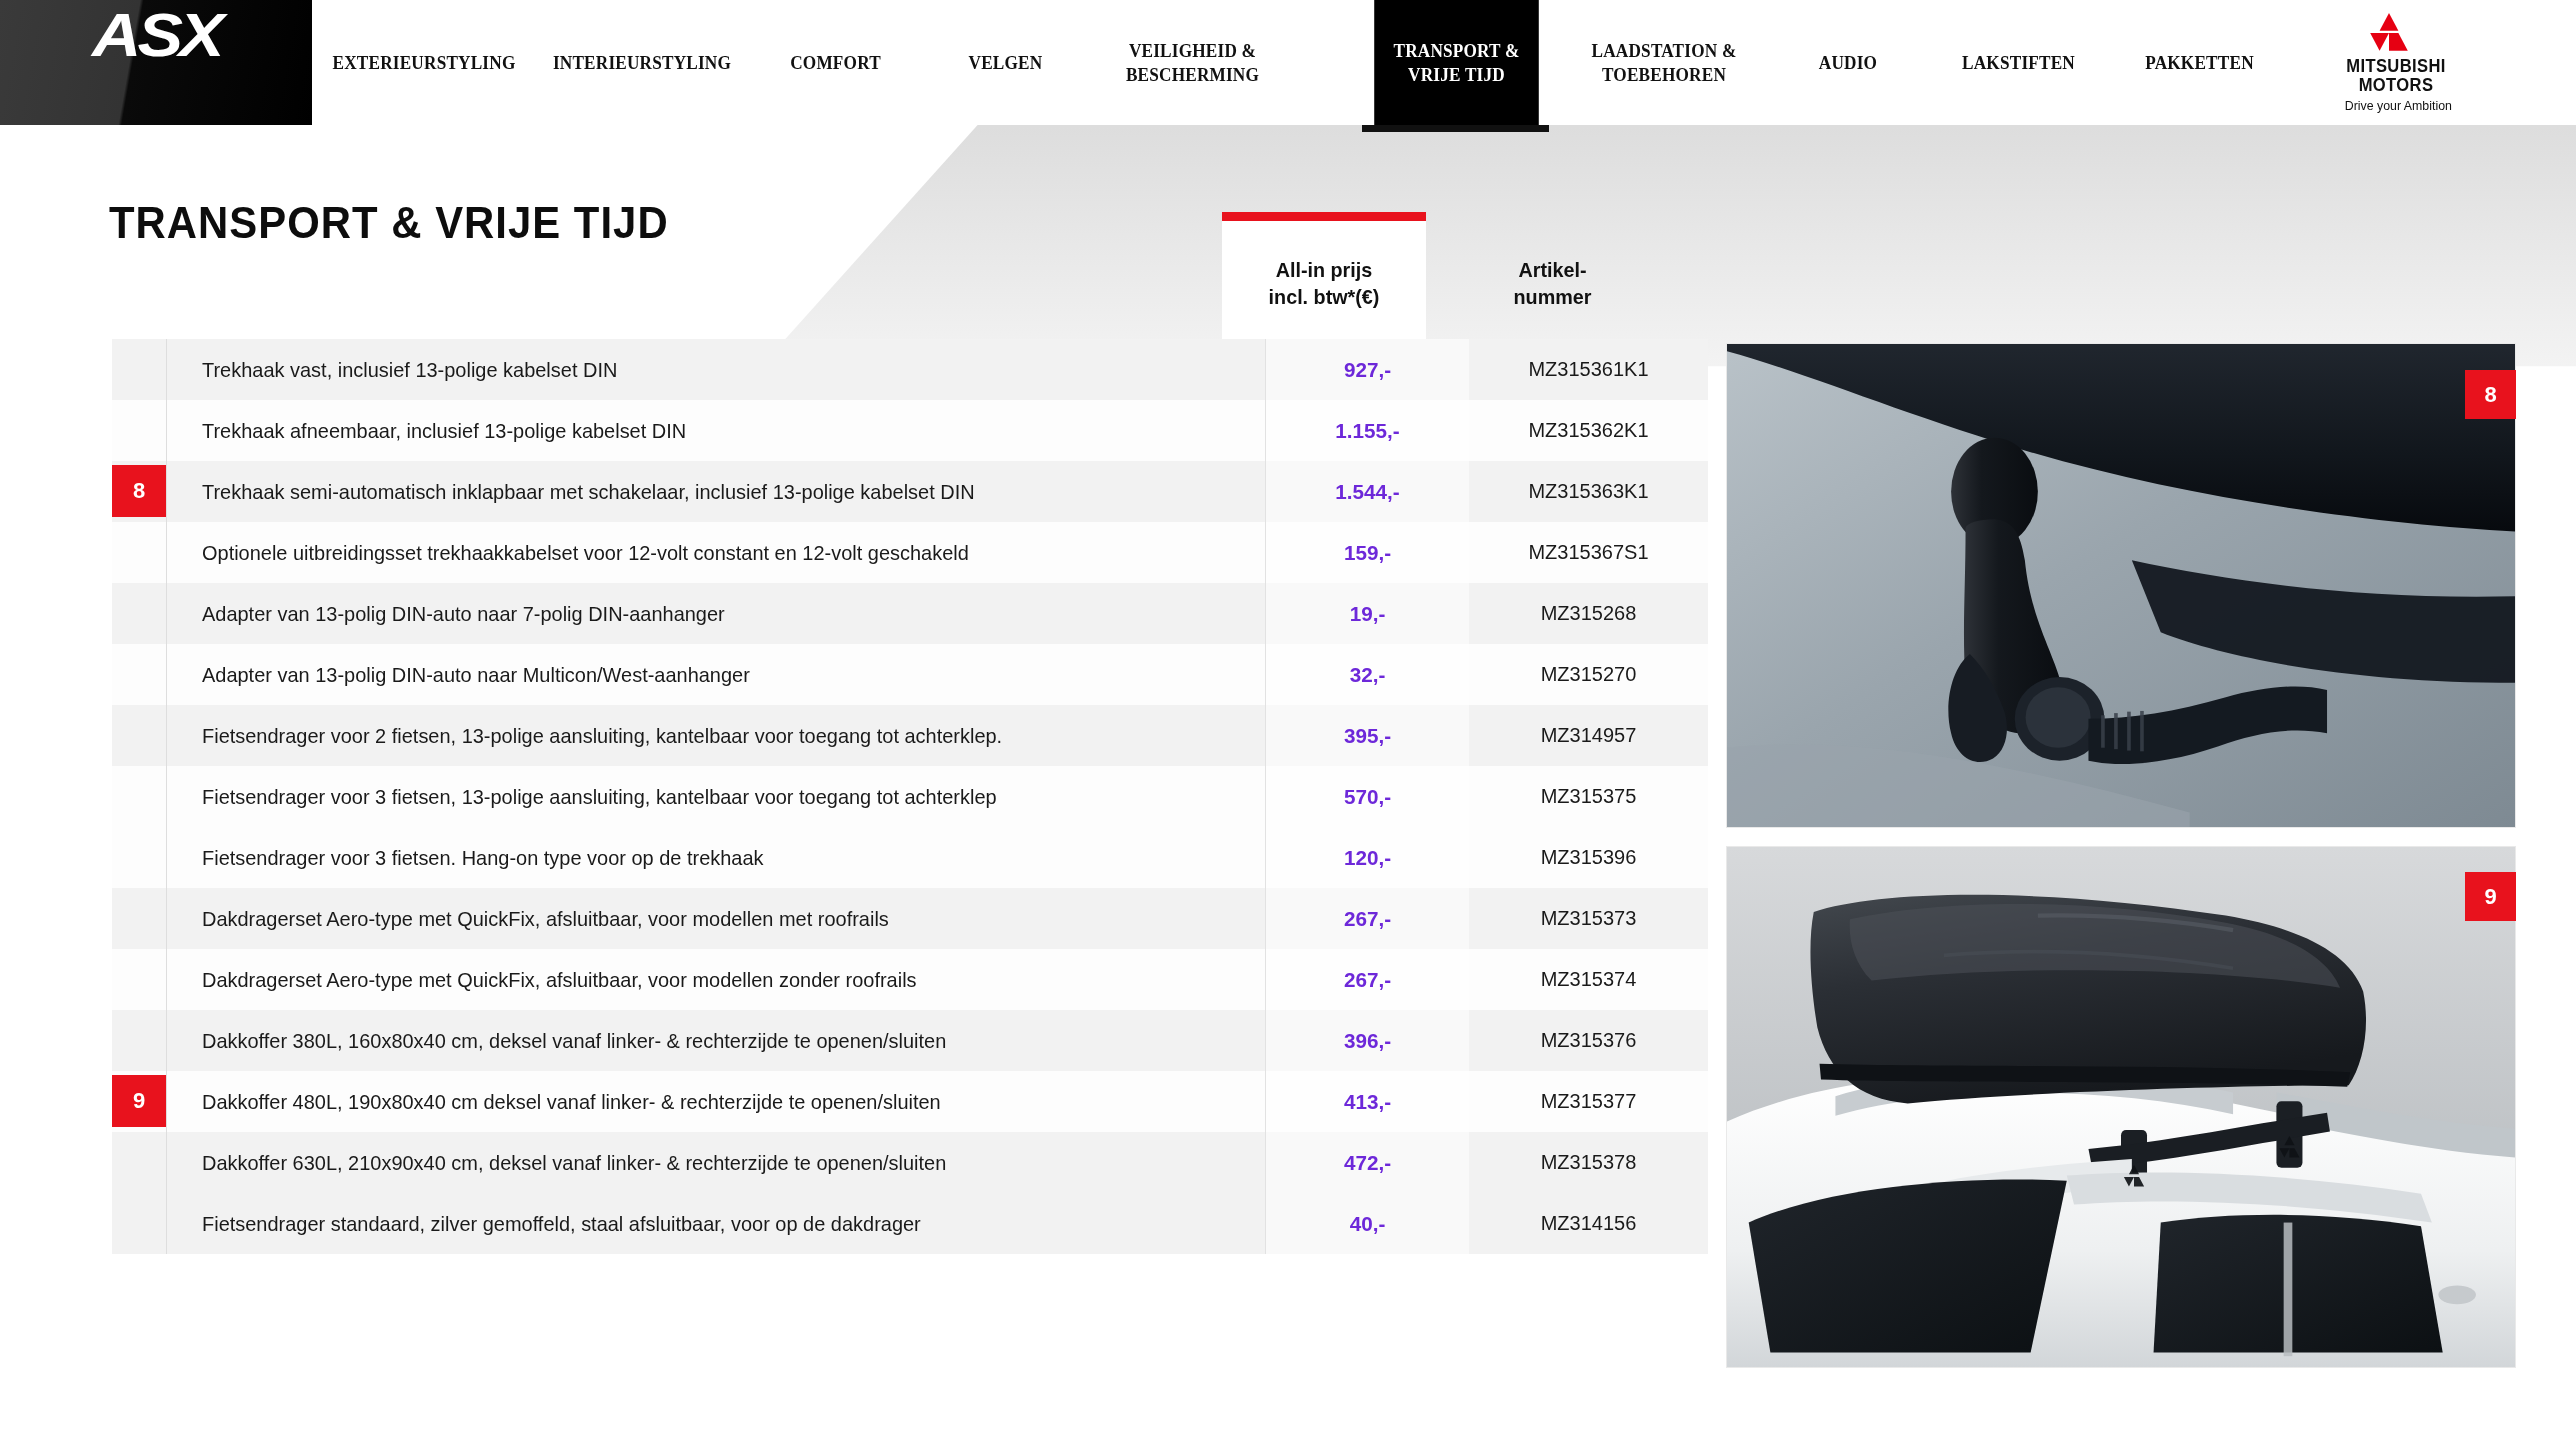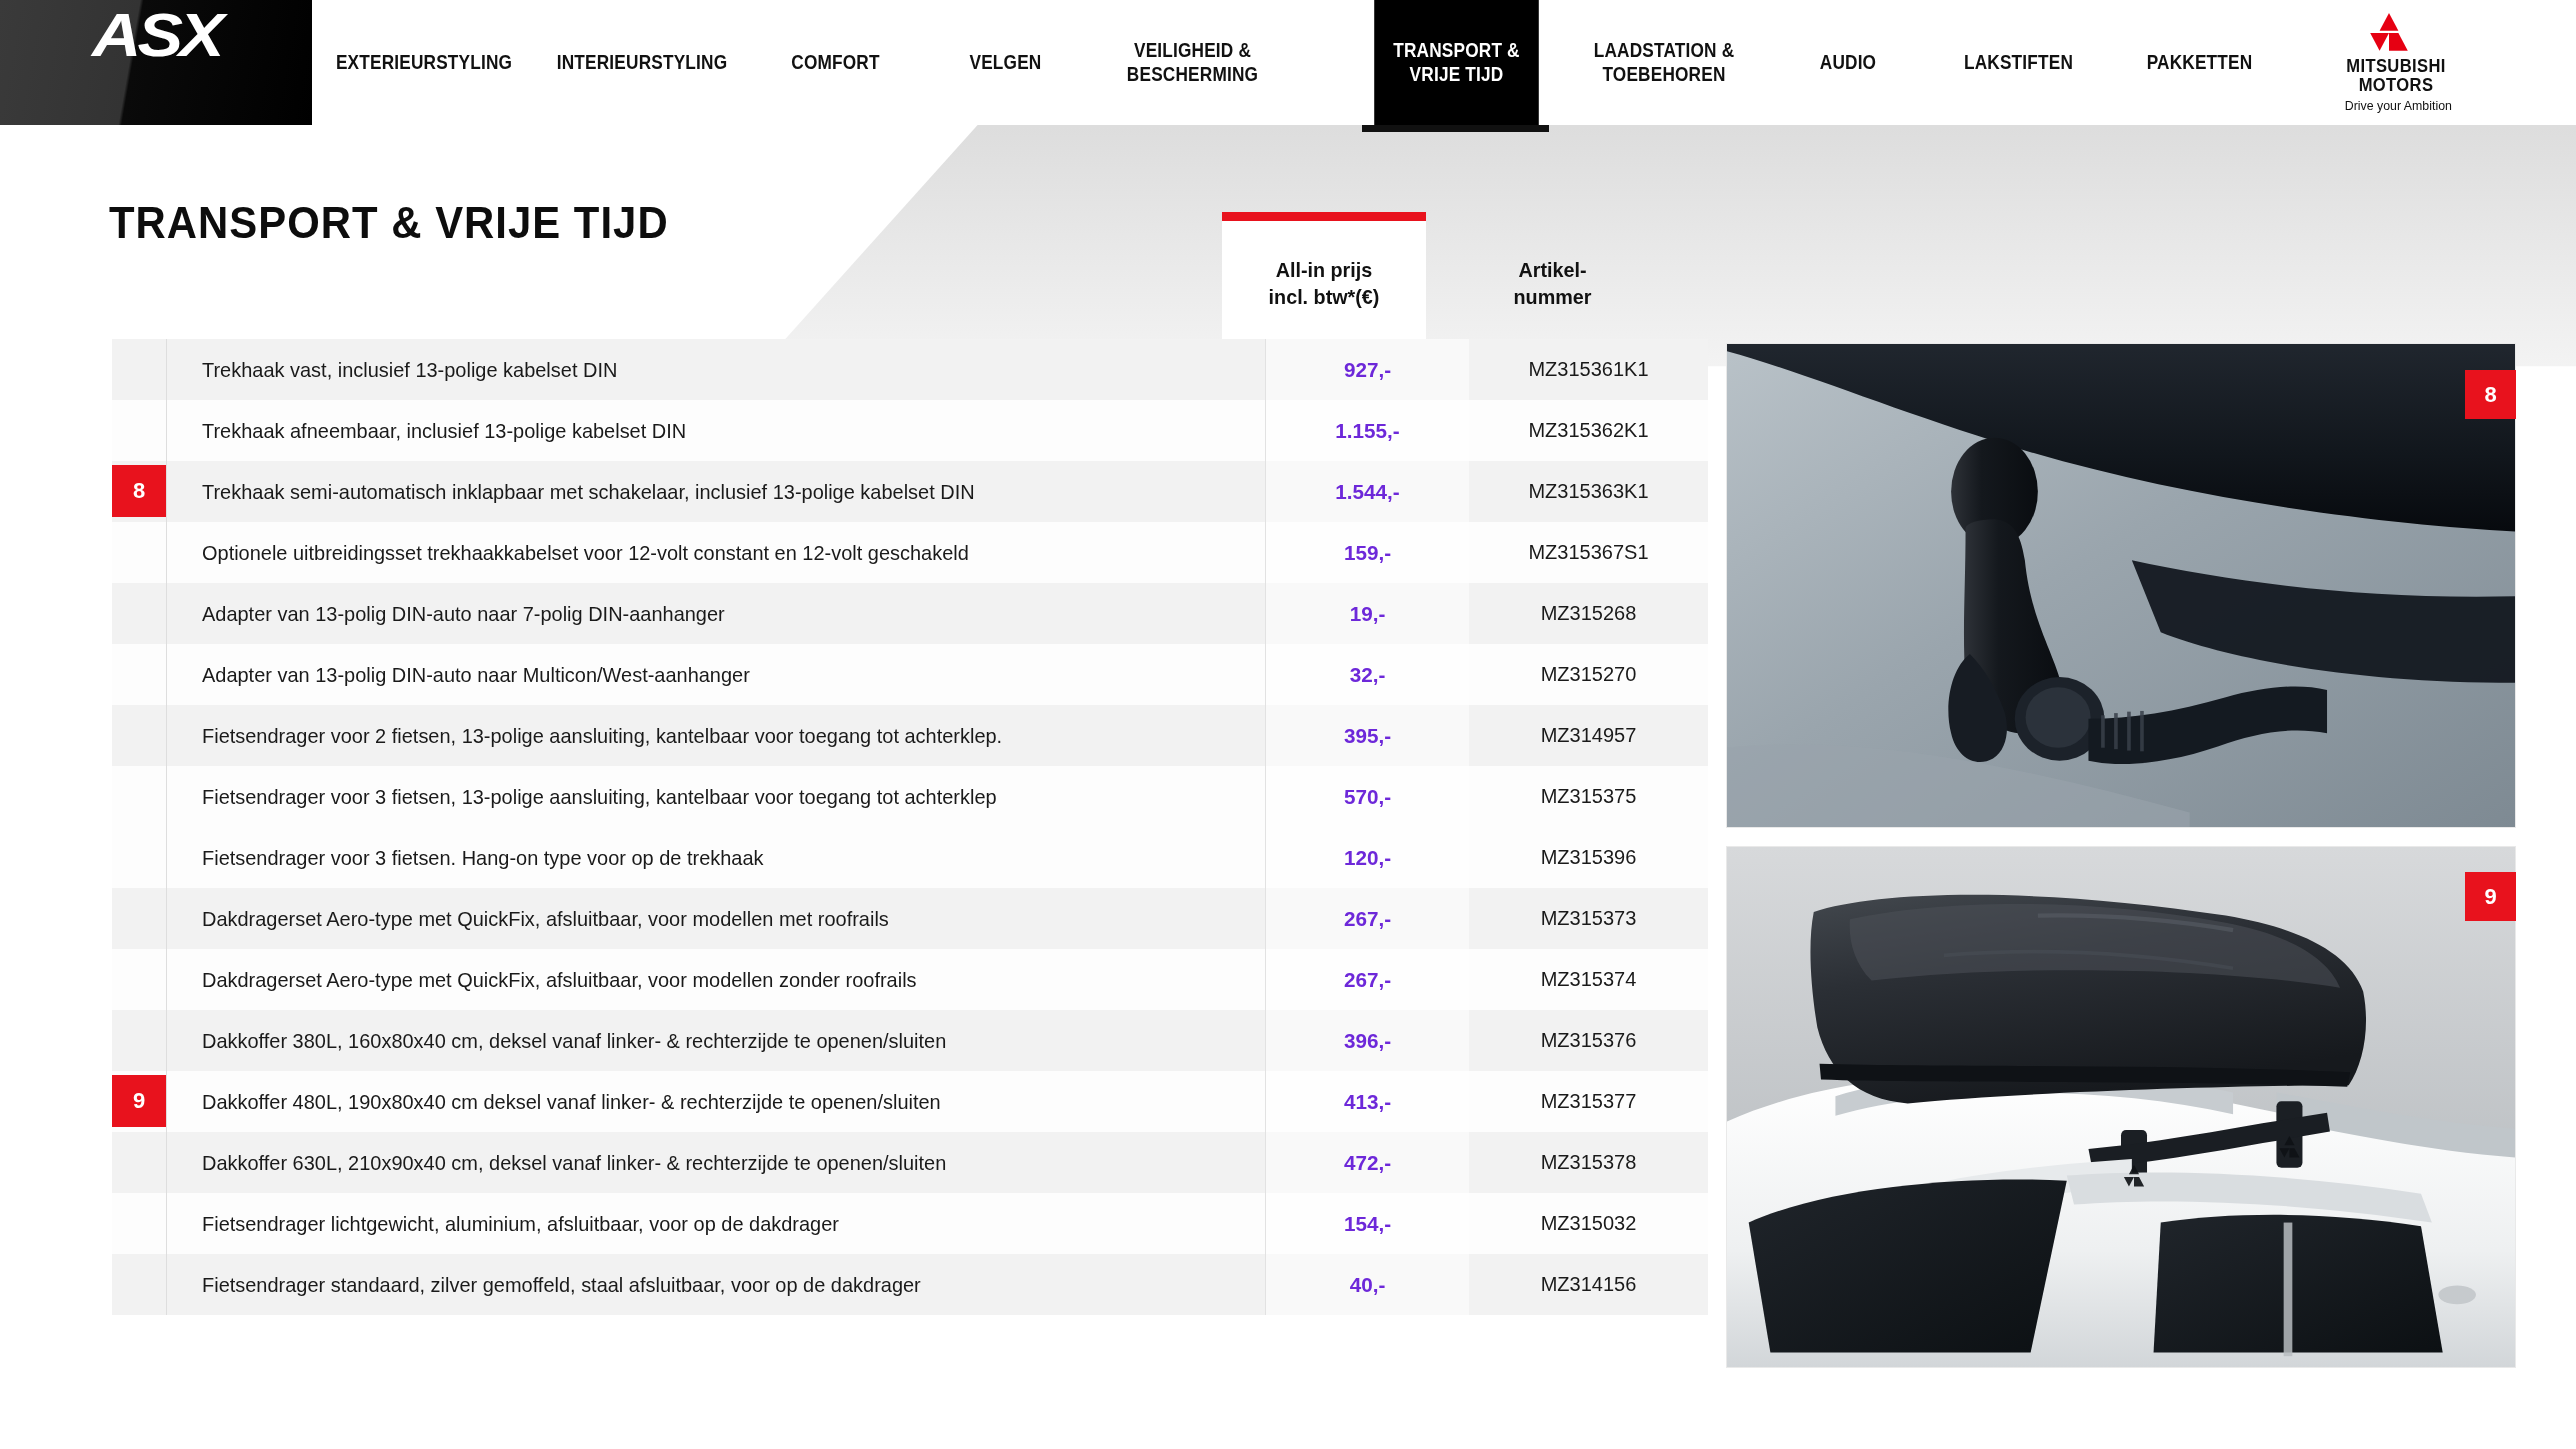--- a/index.html
+++ b/index.html
@@ -26,21 +26,21 @@
     color:#ffffff;
     font-size:61px;
     font-weight:bold;
     font-style:italic;
     letter-spacing:-3.6px;
     transform:scaleX(1.12);
     font-family:"Liberation Sans", sans-serif;
   }
 
   #navwrap {
-    position:absolute; left:312px; top:0; right:16px; height:108px;
+    position:absolute; left:312px; top:0; right:16px; height:108px;font-family:Liberation Serif, serif;
   }
   .nav-item {
     position:absolute; top:0; height:125px;
     display:flex; align-items:center; justify-content:center;
     text-align:center; padding:0 7.2px;
     font-size:19.6px; font-weight:bold; letter-spacing:0.2px;
     color:#111111;
     line-height:1.22;
     transform:scaleX(0.88);
     transform-origin:center;
@@ -361,28 +361,20 @@
       <div class="c-price">413,-</div>
       <div class="c-art">MZ315377</div>
     </div>
     <div class="row odd">
       <div class="c-badge"></div>
       <div class="c-desc">
         <span>Dakkoffer 630L, 210x90x40 cm, deksel vanaf linker- &amp; rechterzijde te openen/sluiten</span>
       </div>
       <div class="c-price">472,-</div>
       <div class="c-art">MZ315378</div>
-    </div>
-    <div class="row even">
-      <div class="c-badge"></div>
-      <div class="c-desc">
-        <span>Fietsendrager lichtgewicht, aluminium, afsluitbaar, voor op de dakdrager</span>
-      </div>
-      <div class="c-price">154,-</div>
-      <div class="c-art">MZ315032</div>
     </div>
     <div class="row odd">
       <div class="c-badge"></div>
       <div class="c-desc">
         <span>Fietsendrager standaard, zilver gemoffeld, staal afsluitbaar, voor op de dakdrager</span>
       </div>
       <div class="c-price">40,-</div>
       <div class="c-art">MZ314156</div>
     </div>
   </div>

